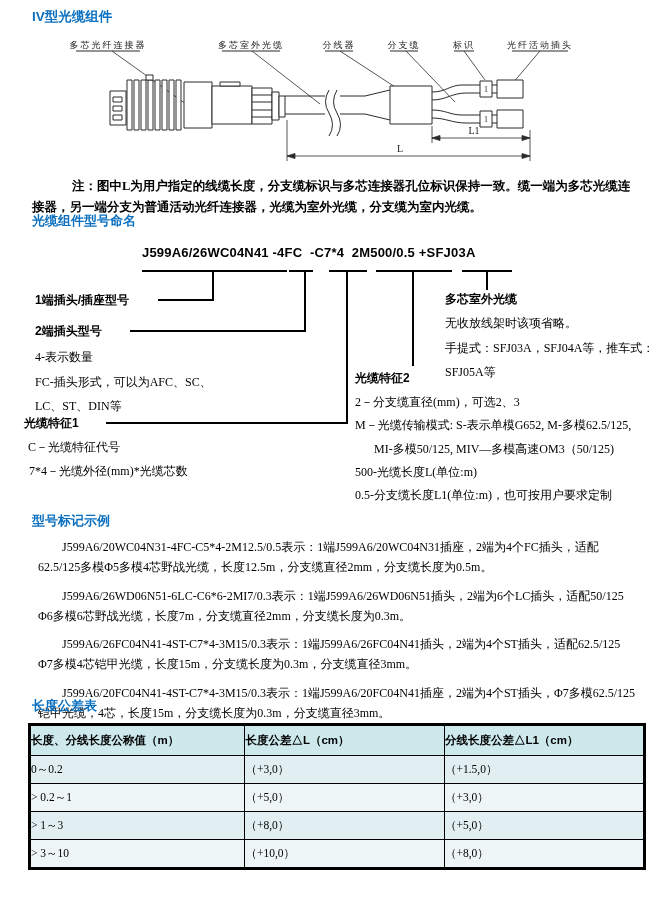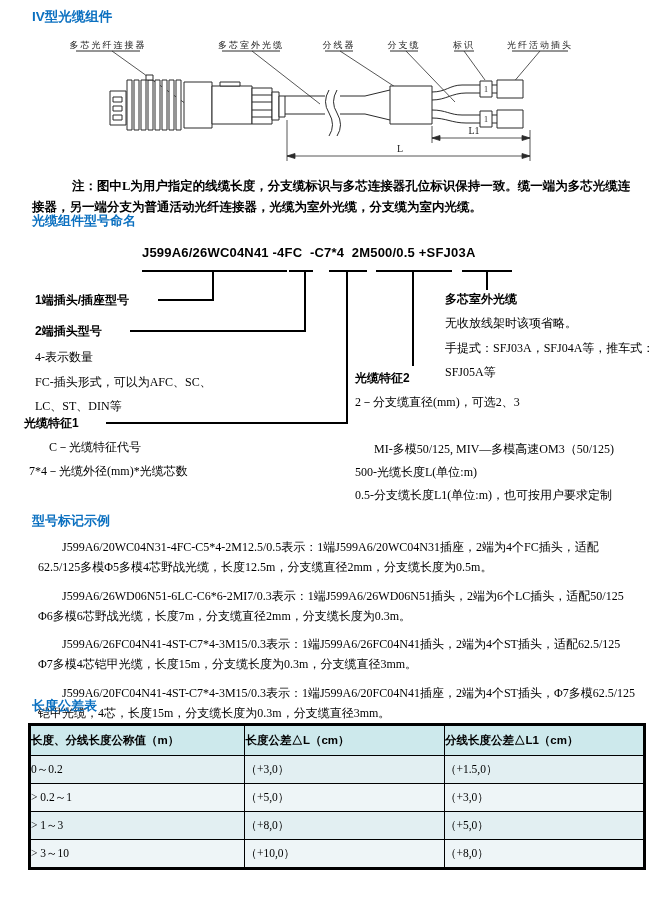--- a/index.html
+++ b/index.html
@@ -180,24 +180,25 @@
         <line x1="413" y1="28" x2="413" y2="123"></line>
         <line x1="487" y1="28" x2="487" y2="47"></line>
       </g>
     </svg>
     <div class="callout-label" style="left:35px;top:49px">1端插头/插座型号</div>
     <div class="callout-label" style="left:35px;top:80px">2端插头型号</div>
     <div class="callout-line" style="left:35px;top:106px">4-表示数量</div>
     <div class="callout-line" style="left:35px;top:131px">FC-插头形式，可以为AFC、SC、</div>
     <div class="callout-line" style="left:35px;top:155px">LC、ST、DIN等</div>
     <div class="callout-label" style="left:24px;top:172px">光缆特征1</div>
-    <div class="callout-line" style="left:49px;top:196px">C－光缆特征代号</div>
+    <div class="callout-line" style="left:28px;top:196px">C－光缆特征代号</div>
     <div class="callout-line" style="left:29px;top:220px">7*4－光缆外径(mm)*光缆芯数</div>
     <div class="callout-label" style="left:355px;top:127px">光缆特征2</div>
     <div class="callout-line" style="left:355px;top:151px">2－分支缆直径(mm)，可选2、3</div>
+    <div class="callout-line" style="left:355px;top:174px">M－光缆传输模式: S-表示单模G652, M-多模62.5/125,</div>
     <div class="callout-line" style="left:374px;top:198px">MI-多模50/125, MIV—多模高速OM3（50/125)</div>
     <div class="callout-line" style="left:355px;top:221px">500-光缆长度L(单位:m)</div>
     <div class="callout-line" style="left:355px;top:244px">0.5-分支缆长度L1(单位:m)，也可按用户要求定制</div>
     <div class="callout-label" style="left:445px;top:48px">多芯室外光缆</div>
     <div class="callout-line" style="left:445px;top:72px">无收放线架时该项省略。</div>
     <div class="callout-line" style="left:445px;top:97px">手提式：SFJ03A，SFJ04A等，推车式：</div>
     <div class="callout-line" style="left:445px;top:121px">SFJ05A等</div>
   </div>
 
   <div class="heading" id="examples-h">型号标记示例</div>

